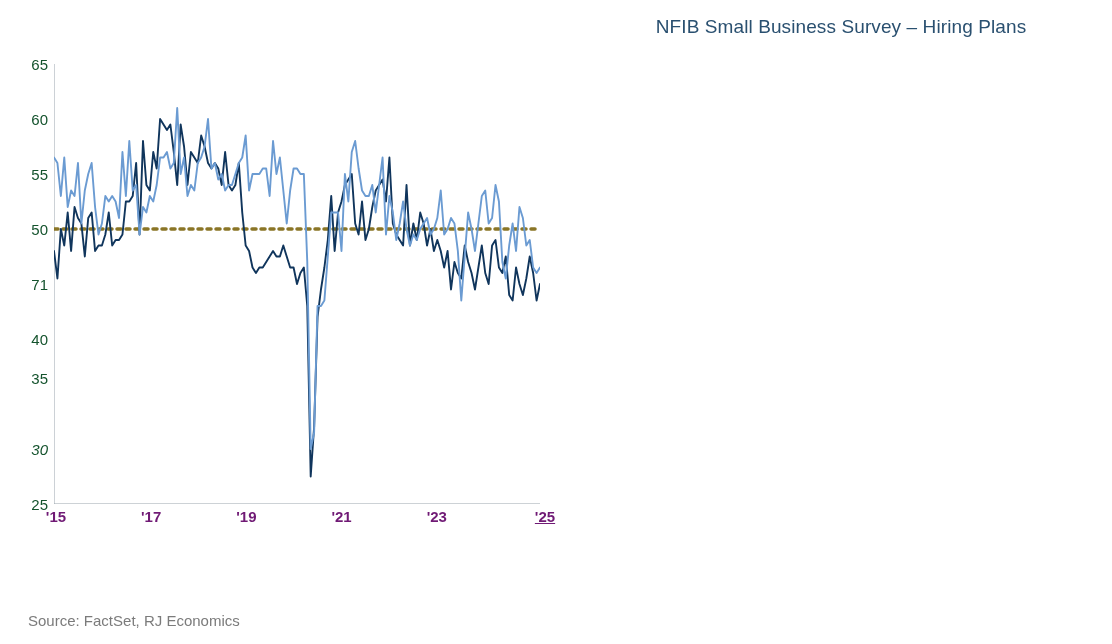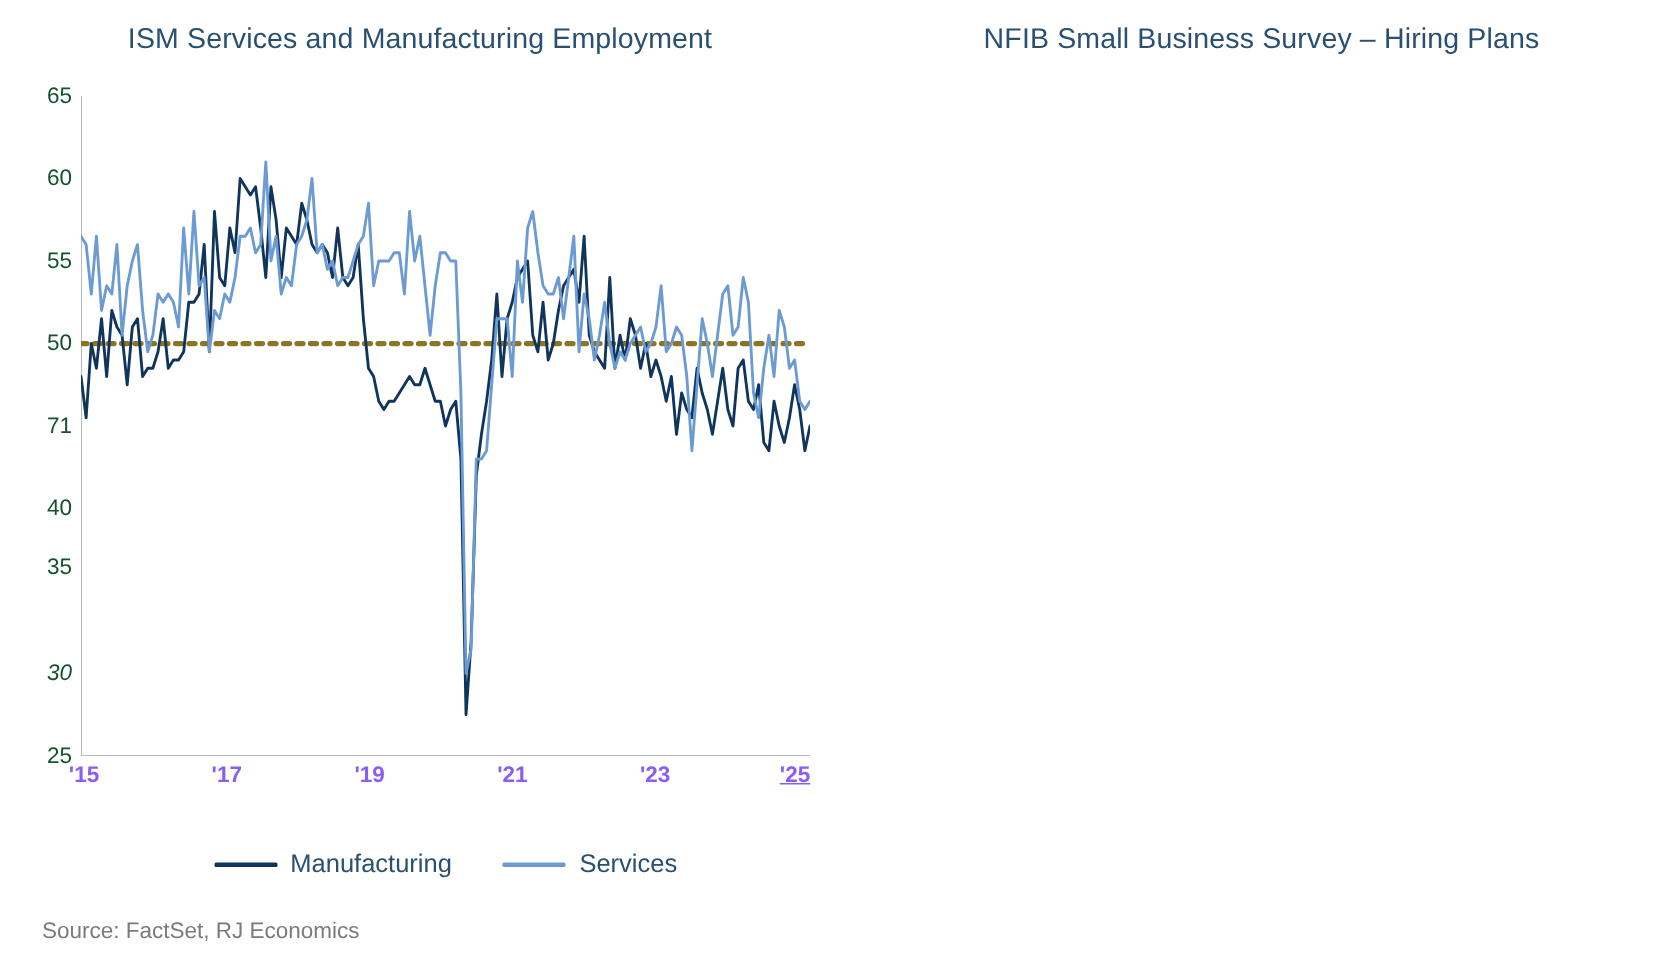--- a/index.html
+++ b/index.html
@@ -62,21 +62,21 @@
 
   .xaxis {
     position: absolute;
     height: 24px;
   }
   #xaxis-left { left: 54px; top: 508px; width: 486px; }
   .xtick {
     position: absolute;
     font-size: 15px;
     font-weight: bold;
-    color: #8b5cf6;
+    color: #701a75;
     transform: translateX(-50%);
     white-space: nowrap;
   }
 
   .legend {
     position: absolute;
     top: 566px;
     display: flex;
     align-items: center;
     justify-content: center;
@@ -104,21 +104,20 @@
     left: 28px;
     top: 612px;
     font-size: 15px;
     color: #7b7b7b;
   }
 </style>
 </head>
 <body>
 
 <div class="panel" id="panel-left">
-  <div class="chart-title">ISM Services and Manufacturing Employment</div>
 
   <div class="yaxis" id="yaxis-left">
       <div class="ytick" style="top: 440px;">25</div>
       <div class="ytick" style="top: 385px; font-style: italic;">30</div>
       <div class="ytick" style="top: 314px;">35</div>
       <div class="ytick" style="top: 275px;">40</div>
       <div class="ytick" style="top: 220px;">71</div>
       <div class="ytick" style="top: 165px;">50</div>
       <div class="ytick" style="top: 110px;">55</div>
       <div class="ytick" style="top: 55px;">60</div>
@@ -133,33 +132,23 @@
         <path d="M0.00,93.50 L3.42,99.00 L6.85,132.00 L10.27,93.50 L13.69,143.00 L17.11,126.50 L20.54,132.00 L23.96,99.00 L27.38,159.50 L30.80,126.50 L34.23,110.00 L37.65,99.00 L41.07,143.00 L44.49,170.50 L47.92,159.50 L51.34,132.00 L54.76,137.50 L58.18,132.00 L61.61,137.50 L65.03,154.00 L68.45,88.00 L71.87,132.00 L75.30,77.00 L78.72,126.50 L82.14,121.00 L85.56,170.50 L88.99,143.00 L92.41,148.50 L95.83,132.00 L99.25,137.50 L102.68,121.00 L106.10,93.50 L109.52,93.50 L112.94,88.00 L116.37,104.50 L119.79,99.00 L123.21,44.00 L126.63,110.00 L130.06,93.50 L133.48,132.00 L136.90,121.00 L140.32,126.50 L143.75,99.00 L147.17,93.50 L150.59,82.50 L154.01,55.00 L157.44,104.50 L160.86,99.00 L164.28,115.50 L167.70,110.00 L171.13,126.50 L174.55,121.00 L177.97,121.00 L181.39,110.00 L184.82,99.00 L188.24,93.50 L191.66,71.50 L195.08,126.50 L198.51,110.00 L201.93,110.00 L205.35,110.00 L208.77,104.50 L212.20,104.50 L215.62,132.00 L219.04,77.00 L222.46,110.00 L225.89,93.50 L229.31,126.50 L232.73,159.50 L236.15,126.50 L239.58,104.50 L243.00,104.50 L246.42,110.00 L249.85,110.00 L253.27,198.00 L256.69,385.00 L260.11,368.50 L263.54,242.00 L266.96,242.00 L270.38,236.50 L273.80,192.50 L277.23,148.50 L280.65,148.50 L284.07,148.50 L287.49,187.00 L290.92,110.00 L294.34,137.50 L297.76,88.00 L301.18,77.00 L304.61,104.50 L308.03,126.50 L311.45,132.00 L314.87,132.00 L318.30,121.00 L321.72,148.50 L325.14,121.00 L328.56,93.50 L331.99,170.50 L335.41,132.00 L338.83,148.50 L342.25,176.00 L345.68,159.50 L349.10,137.50 L352.52,165.00 L355.94,181.50 L359.37,170.50 L362.79,176.00 L366.21,165.00 L369.63,159.50 L373.06,154.00 L376.48,170.50 L379.90,165.00 L383.32,154.00 L386.75,126.50 L390.17,170.50 L393.59,165.00 L397.01,154.00 L400.44,159.50 L403.86,187.00 L407.28,236.50 L410.70,192.50 L414.13,148.50 L417.55,165.00 L420.97,187.00 L424.39,159.50 L427.82,132.00 L431.24,126.50 L434.66,159.50 L438.08,154.00 L441.51,121.00 L444.93,137.50 L448.35,198.00 L451.77,214.50 L455.20,181.50 L458.62,159.50 L462.04,187.00 L465.46,143.00 L468.89,154.00 L472.31,181.50 L475.73,176.00 L479.15,203.50 L482.58,209.00 L486.00,203.50" fill="none" stroke="#6b9bd2" stroke-width="1.9" stroke-linejoin="round" stroke-linecap="round"></path>
       </svg>
   </div>
 
   <div class="xaxis" id="xaxis-left">
       <div class="xtick" style="left: 2px;">'15</div>
       <div class="xtick" style="left: 97.2px;">'17</div>
       <div class="xtick" style="left: 192.4px;">'19</div>
       <div class="xtick" style="left: 287.6px;">'21</div>
       <div class="xtick" style="left: 382.8px;">'23</div>
-      <div class="xtick" style="left: 476px; text-decoration: underline;">'25</div>
+      <div class="xtick" style="left: 491px; text-decoration: underline;">'25</div>
     </div>
 
-  <div class="legend" id="legend-left">
-      <div class="legend-item">
-        <span class="legend-swatch" style="background: rgb(16, 53, 92);"></span>
-        <span class="legend-label">Manufacturing</span>
-      </div>
-      <div class="legend-item">
-        <span class="legend-swatch" style="background: rgb(107, 155, 210);"></span>
-        <span class="legend-label">Services</span>
-      </div>
-    </div>
 </div>
 
 <div class="panel" id="panel-right">
   <div class="chart-title">NFIB Small Business Survey – Hiring Plans</div>
 
 </div>
 
 <div id="source-note">Source: FactSet, RJ Economics</div>
 
 </body></html>

